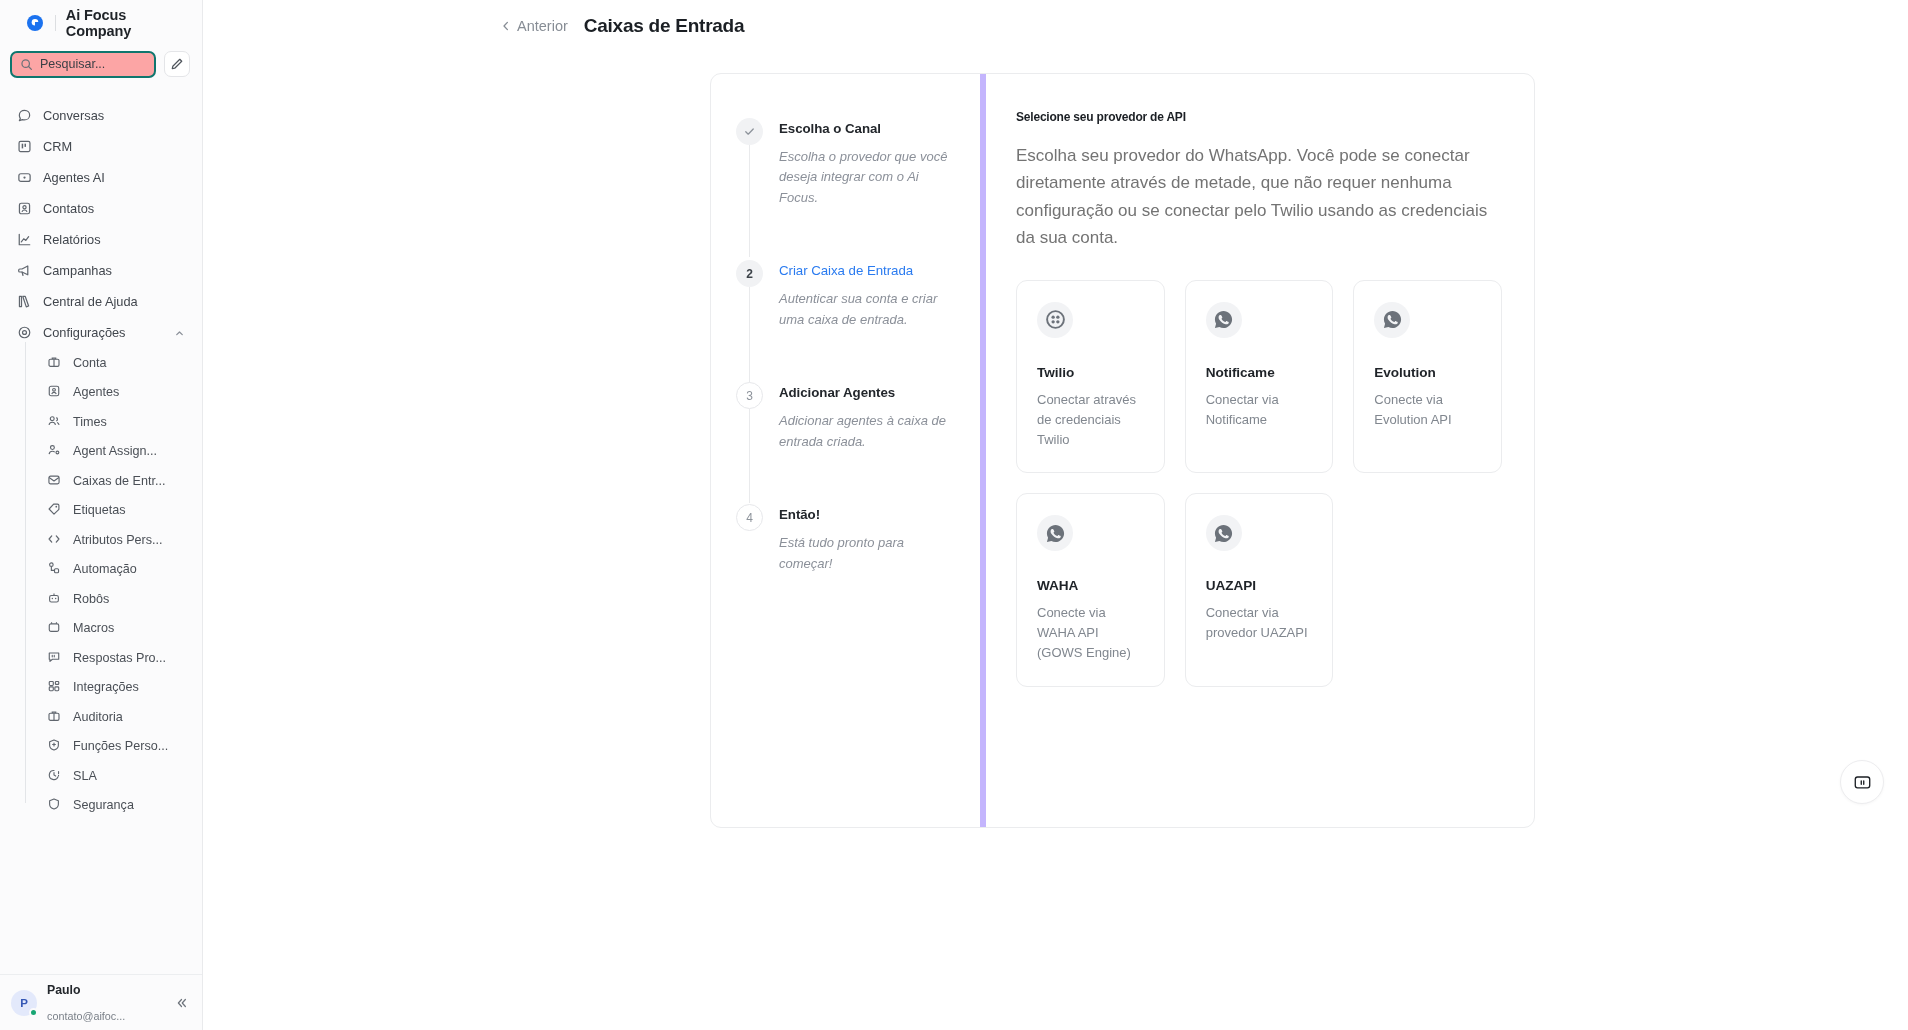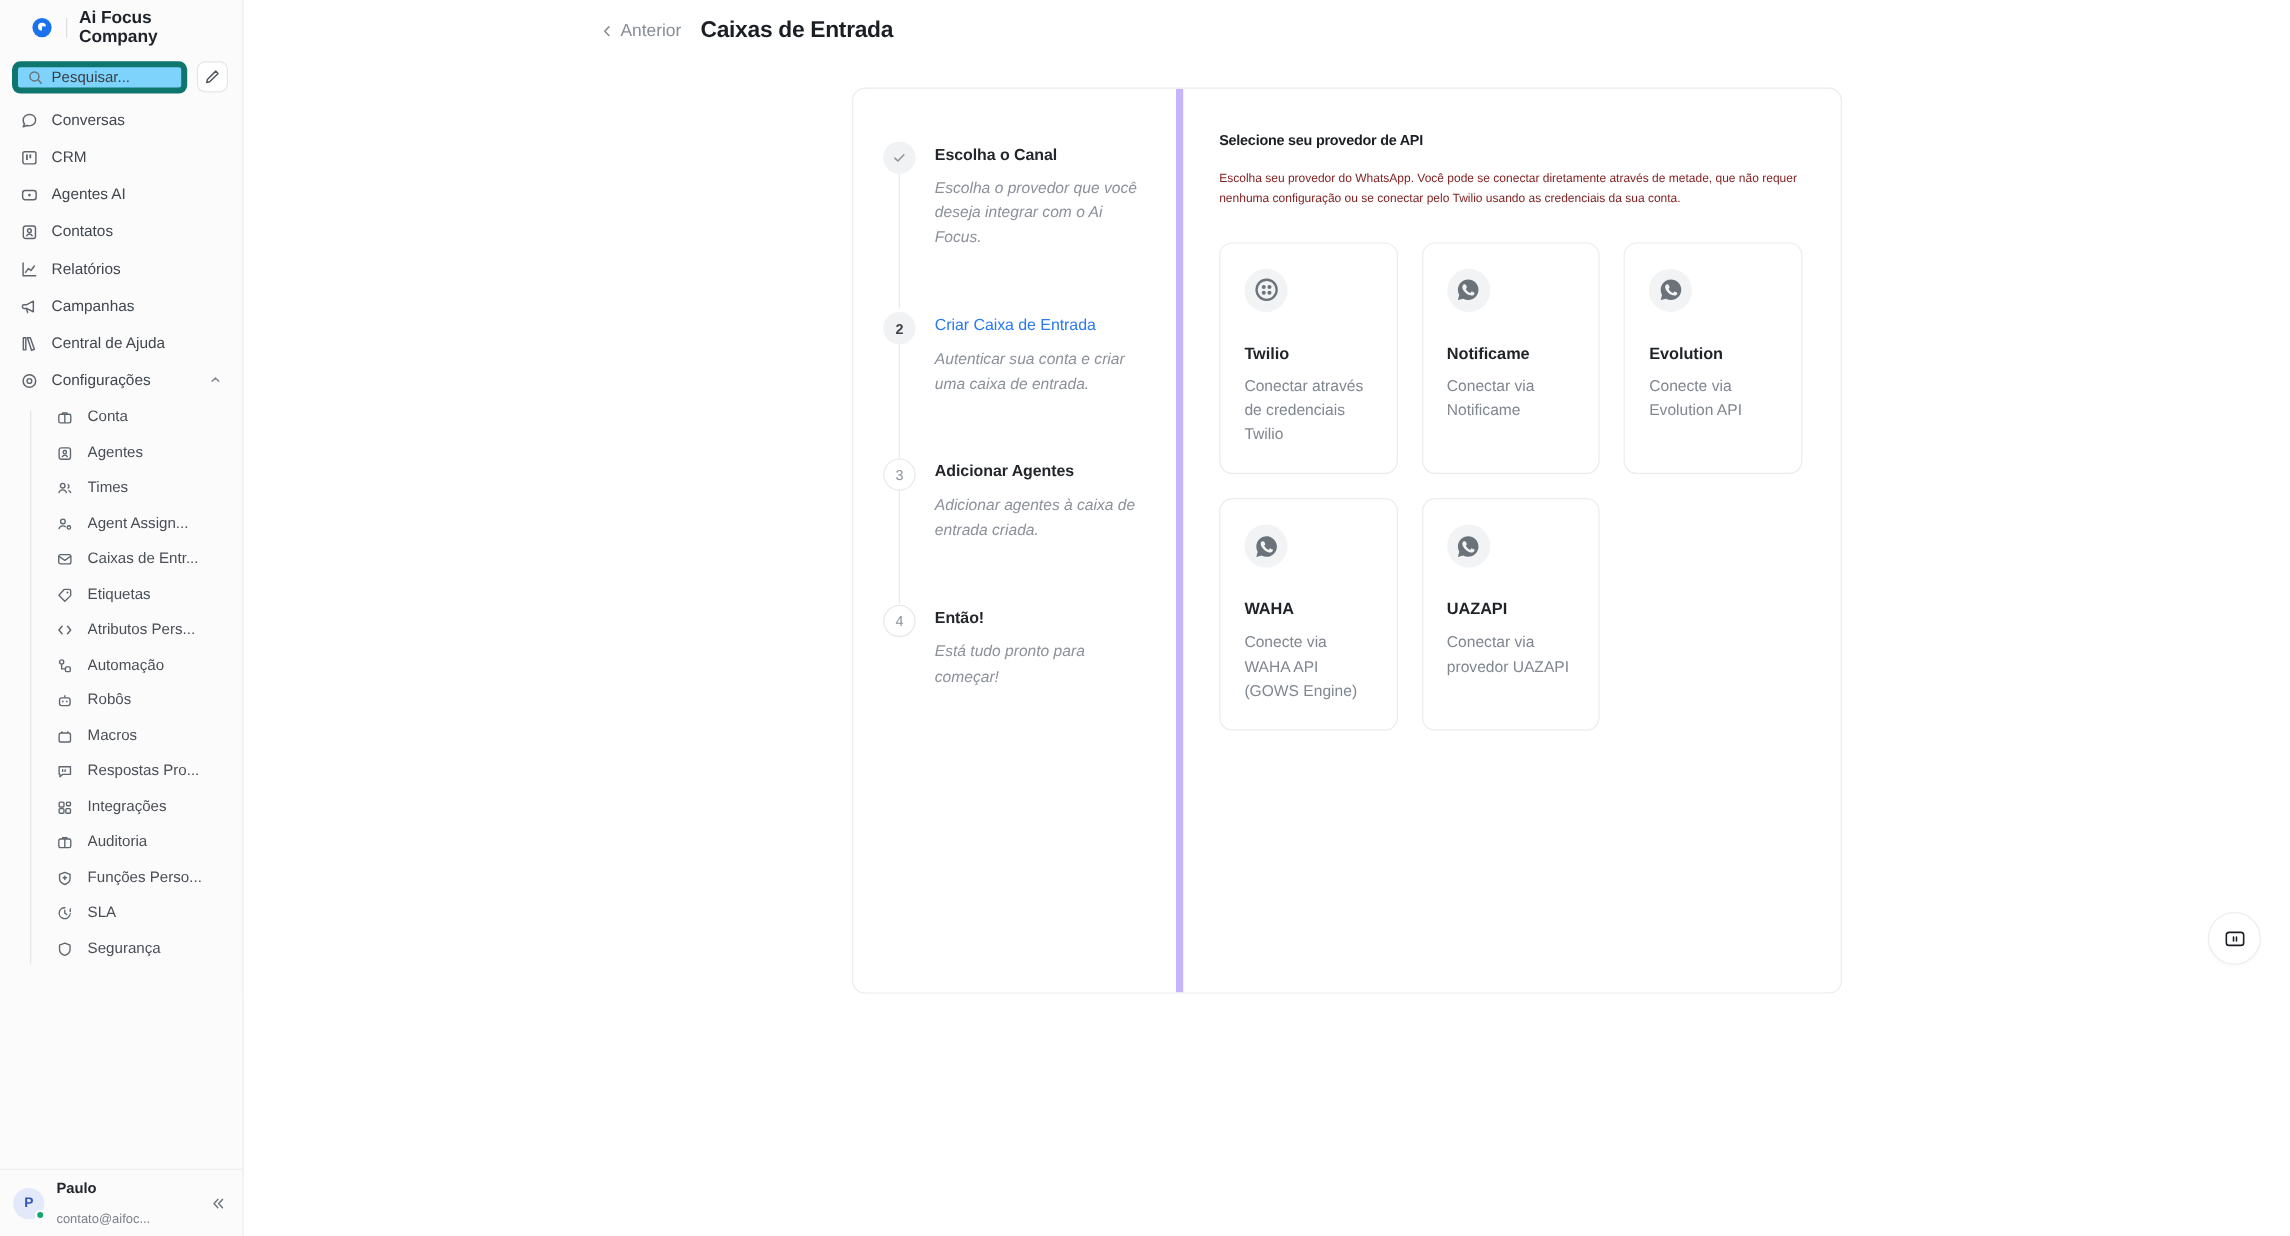--- a/index.html
+++ b/index.html
@@ -52,23 +52,23 @@
     display: flex;
     align-items: center;
     gap: 8px;
     padding: 0 12px 0 10px;
     height: 36px;
     margin-bottom: 10px;
   }
   .search-box {
     flex: 1;
     height: 27px;
-    border: 5px solid #0f766e;
+    border: 2px solid #0f766e;
     border-radius: 7px;
-    background: #7dd3fc;
+    background: #fca5a5;
     display: flex;
     align-items: center;
     gap: 7px;
     padding: 0 8px;
   }
   .search-box .ph {
     font-size: 12.5px;
     color: #3a3f45;
   }
   .edit-btn {
@@ -79,21 +79,21 @@
     display: flex; align-items: center; justify-content: center;
     cursor: pointer;
   }
   .nav {
     flex: 1;
     overflow: hidden;
     padding: 0 8px;
   }
   .nav-item {
     display: flex;
-    align-items: flex-start;
+    align-items: flex-end;
     gap: 11px;
     height: 31px;
     padding: 0 8px;
     border-radius: 7px;
     cursor: pointer;
     color: #41464d;
     font-size: 12.8px;
     position: relative;
   }
   .nav-item .label { white-space: nowrap; overflow: hidden; }
@@ -244,23 +244,23 @@
     min-width: 0;
   }
   .content-title {
     font-size: 12px;
     font-weight: 600;
     color: #1b1f24;
     letter-spacing: -0.2px;
     margin-bottom: 18px;
   }
   .content-desc {
-    font-size: 10px;
+    font-size: 17px;
     line-height: 1.62;
-    color: #7f1d1d;
+    color: #737373;
     max-width: 723px;
     margin-bottom: 28px;
   }
   .card-grid {
     display: grid;
     grid-template-columns: repeat(3, 1fr);
     gap: 20px;
   }
   .provider-card {
     border: 1px solid #ebecee;

